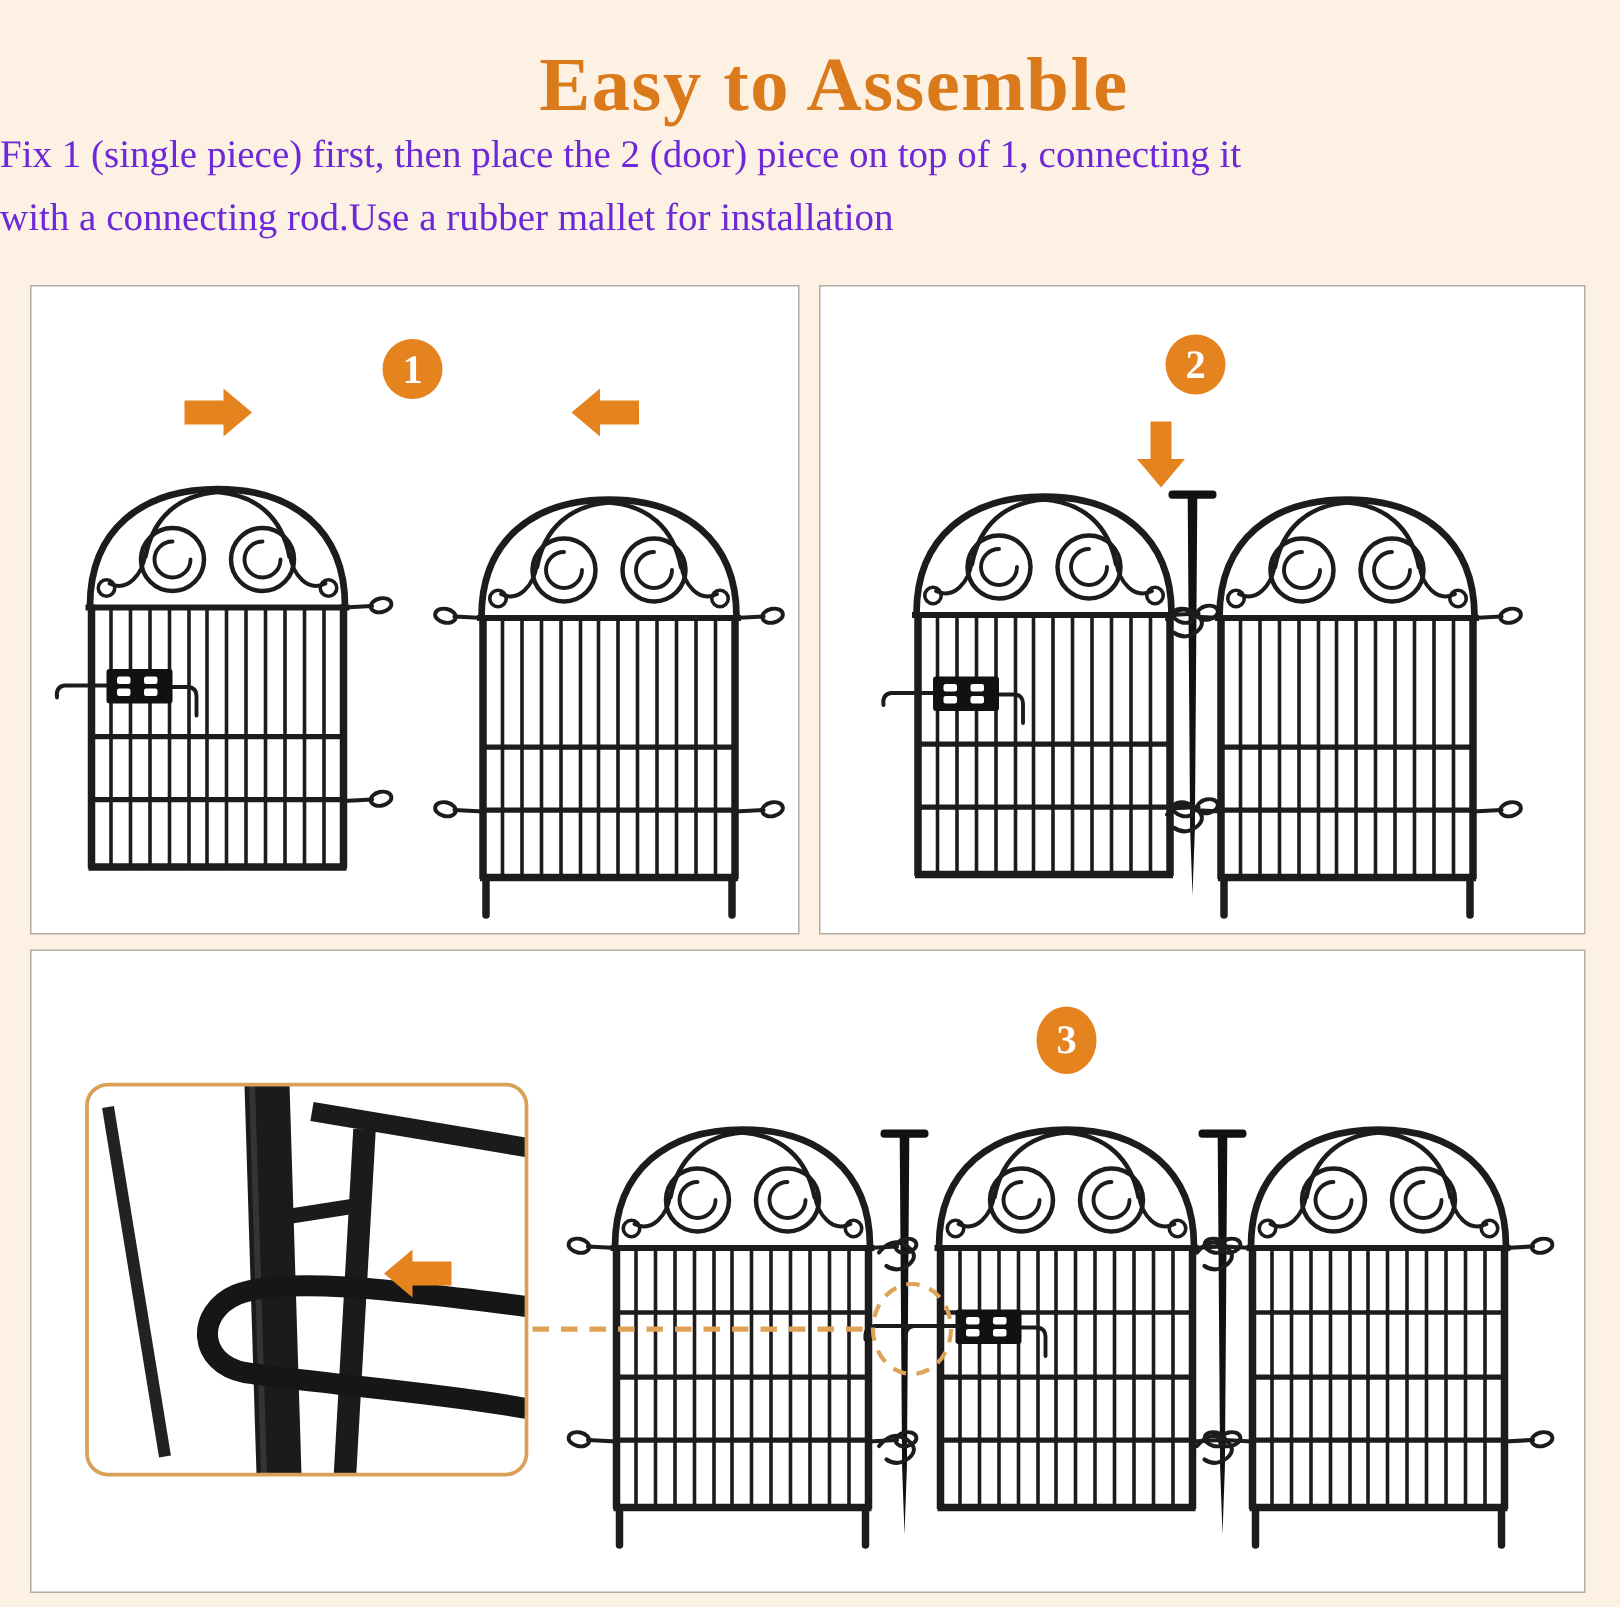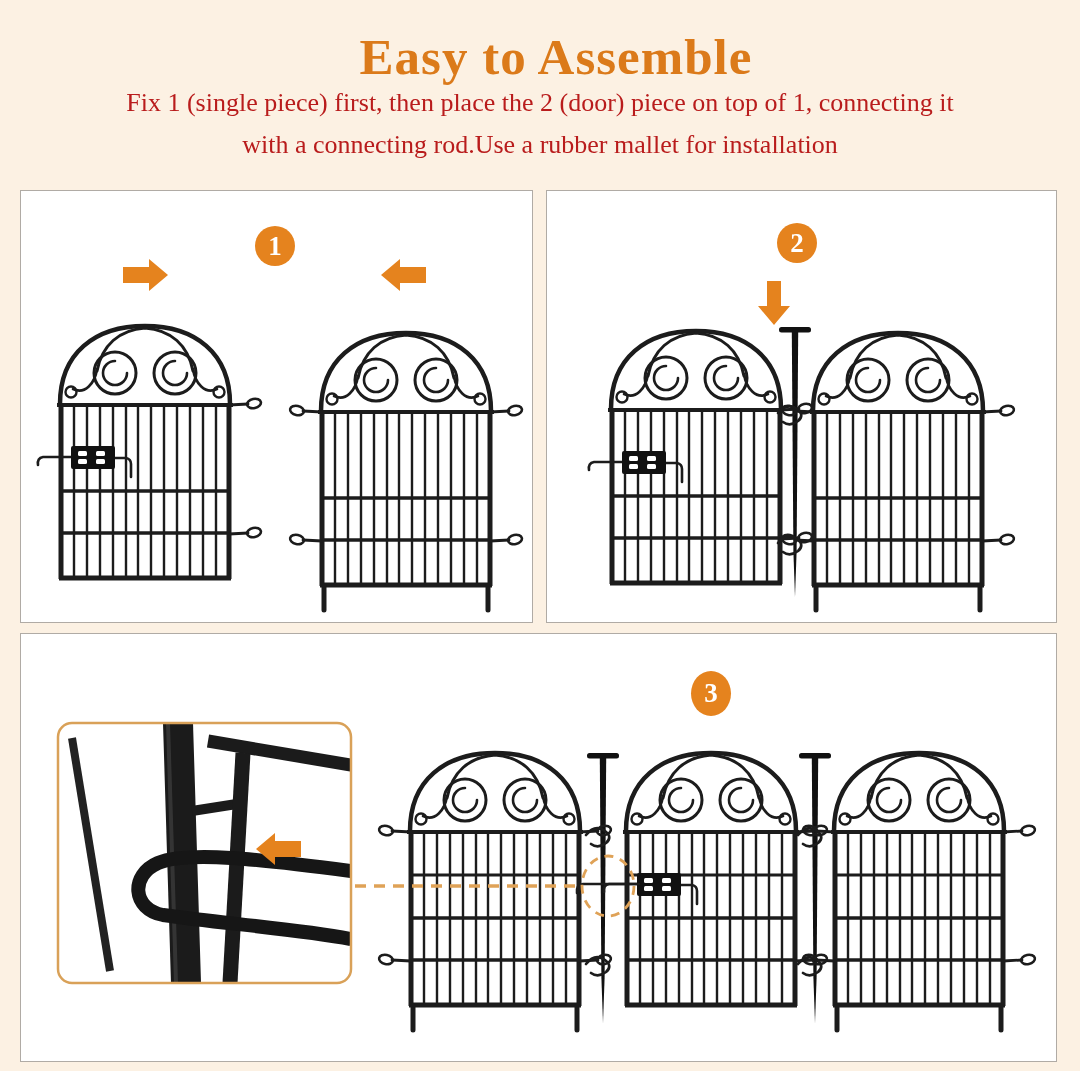--- a/index.html
+++ b/index.html
@@ -6,22 +6,22 @@
   body{
     width:1080px;height:1071px;position:relative;overflow:hidden;
     background:#fcf1e3;
     font-family:"Liberation Serif","DejaVu Serif",serif;
   }
   .title{
     position:absolute;top:12px;left:0;width:100%;text-align:center;
     font-size:51px;font-weight:bold;color:#db7a1a;margin:16px;letter-spacing:1px;
   }
   .sub{
-    position:absolute;left:0;width:100%;text-align:center;
-    font-size:26px;color:#b91c1c;margin:0;
+    position:absolute;left:0;width:100%;
+    font-size:26px;color:#6d28d9;margin:0;
   }
   .sub1{top:88px}
   .sub2{top:130px}
   .panel{
     position:absolute;background:#ffffff;border:1px solid #b0aba5;
   }
   .panelA{left:20px;top:190px;width:511px;height:431px;}
   .panelB{left:546px;top:190px;width:509px;height:431px;}
   .panelC{left:20px;top:633px;width:1035px;height:427px;}
   .panel svg{position:absolute;left:0;top:0;}

